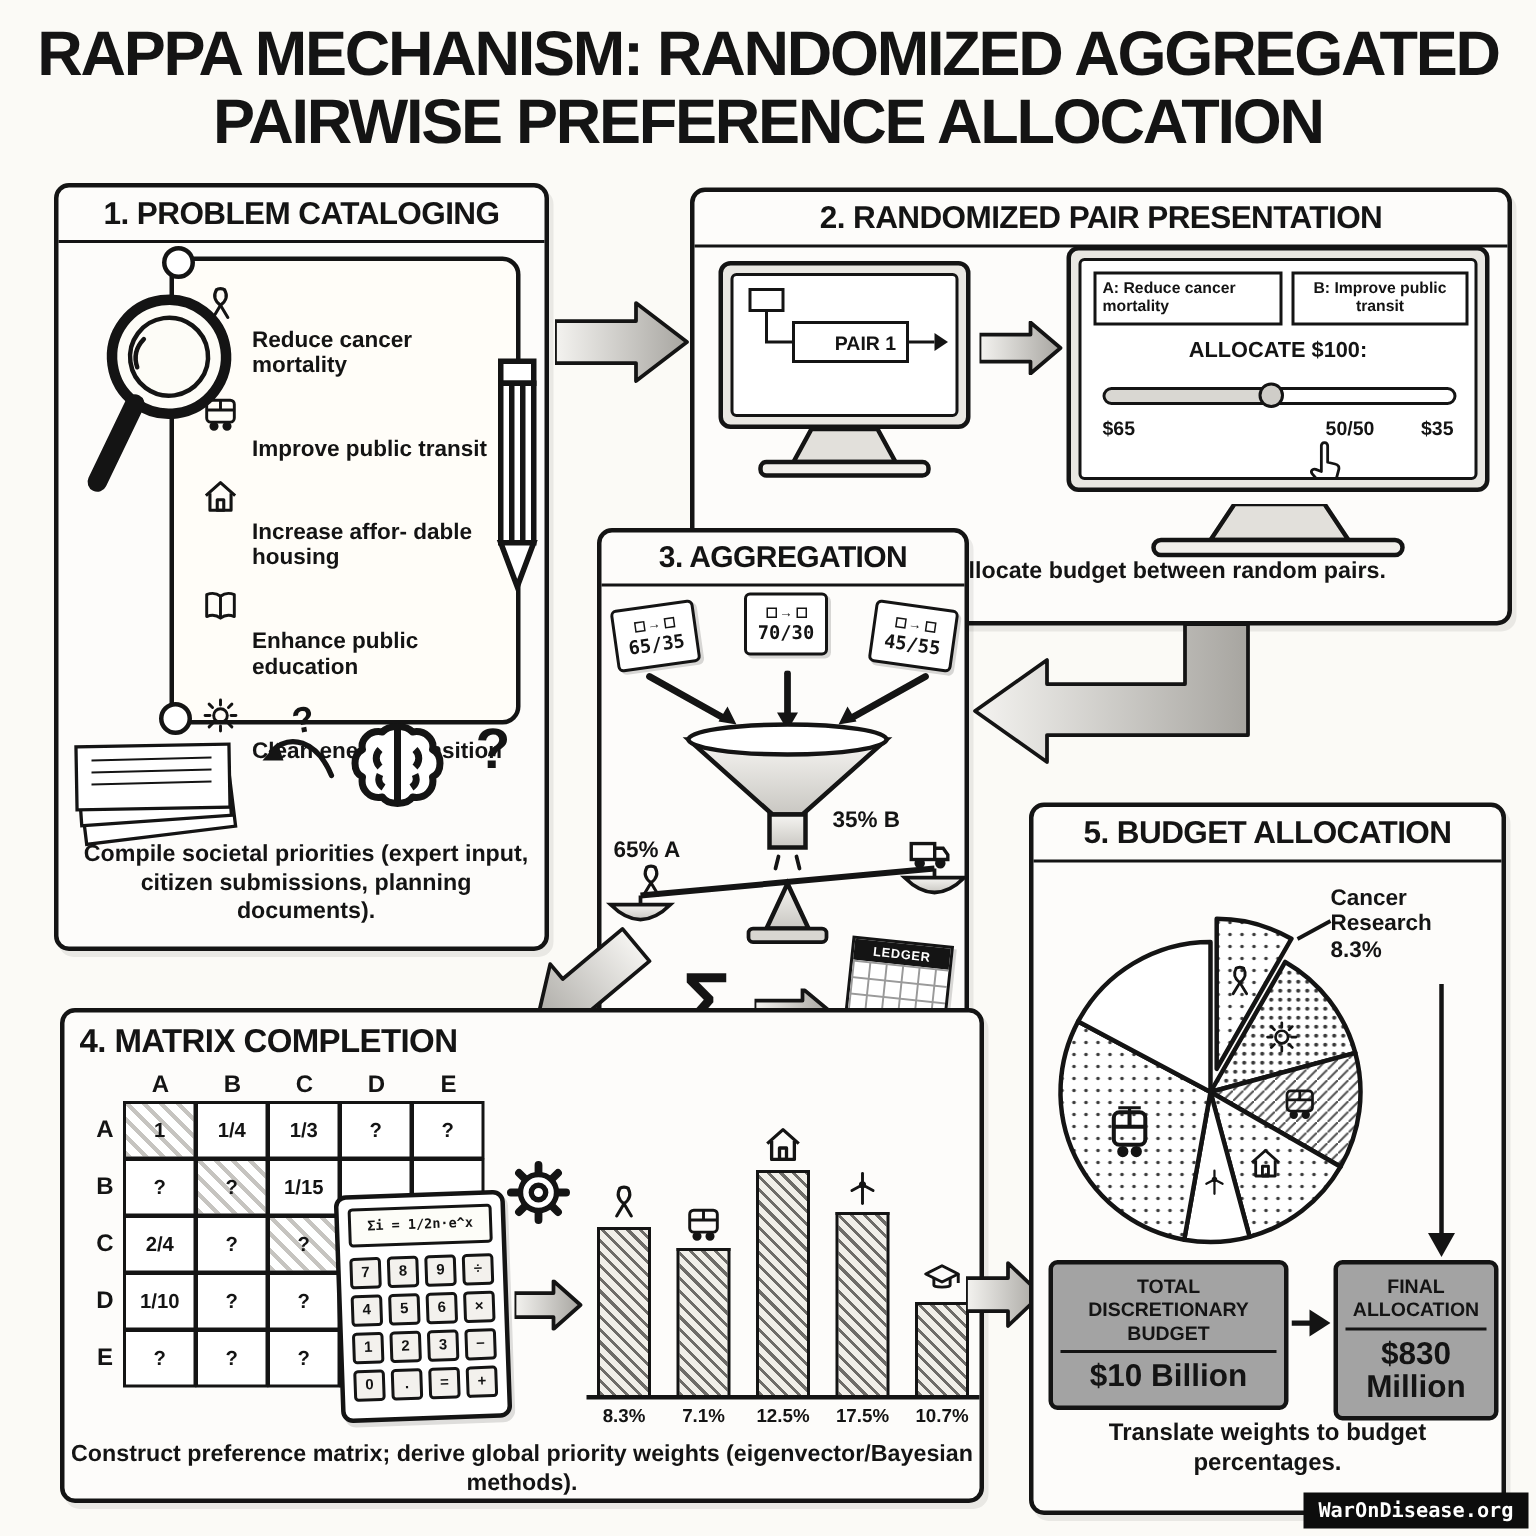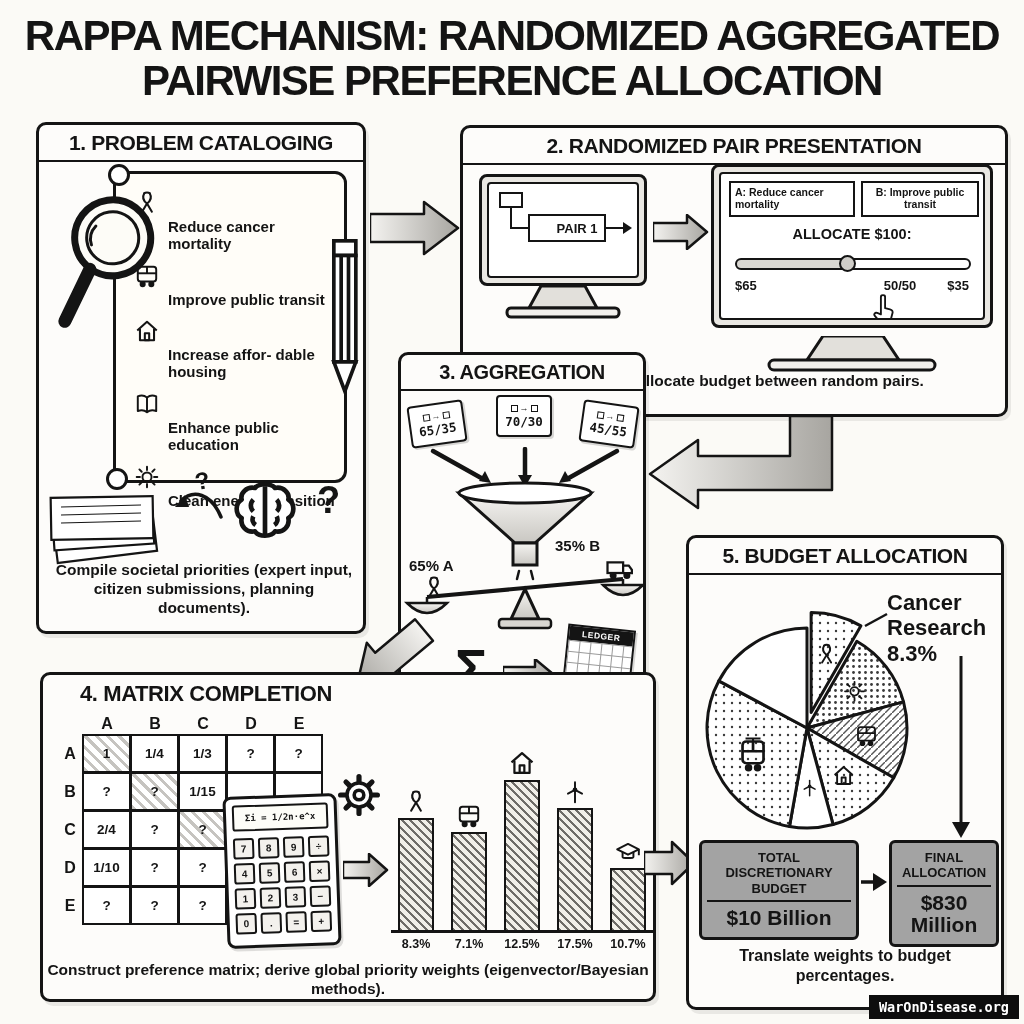--- a/index.html
+++ b/index.html
@@ -54,21 +54,21 @@
   .bars{display:flex;align-items:flex-end;gap:15px;height:182px;border-bottom:3.5px solid #141414;padding:0 6px;}
   .bargrp{display:flex;flex-direction:column;align-items:center;width:38px;}
   .bar{width:36px;border:2.5px solid #141414;border-bottom:none;background-image:repeating-linear-gradient(45deg,#6e6c68 0 2px,#f1efe9 2px 6px);}
   .bicon{margin-bottom:3px;}
   .blabels{display:flex;gap:15px;padding:4px 6px 0;}
   .blabel{width:38px;text-align:center;font-size:12.5px;font-weight:bold;}
   
   .bbox{position:absolute;border:3px solid #141414;border-radius:6px;background:#a3a3a3;text-align:center;padding:7px 5px;}
   .btitle{font-size:13px;font-weight:bold;line-height:1.18;border-bottom:2.5px solid #141414;padding-bottom:4px;margin-bottom:5px;}
   .bvalue{font-size:21px;font-weight:bold;line-height:1.08;}
-  .callout{position:absolute;font-size:22px;font-weight:bold;line-height:1.15;}
+  .callout{position:absolute;font-size:15px;font-weight:bold;line-height:1.15;}
   .watermark{position:absolute;right:5px;bottom:5px;background:#0d0d0d;color:#fff;font-family:"DejaVu Sans Mono",monospace;font-size:13.5px;font-weight:bold;padding:4px 10px;}
 </style>
 </head>
 <body>
 
 <svg style="position:absolute;width:0;height:0" aria-hidden="true">
 <defs>
 <linearGradient id="agrad" x1="0" y1="0" x2="1" y2="0">
   <stop offset="0" stop-color="#f4f3f0"></stop>
         <stop offset="1" stop-color="#a7a5a0"></stop>
@@ -379,21 +379,21 @@
     <div class="lgrid"></div>
   </div>
 
   <div class="cap" style="left:4px;top:356px;width:240px;">Calculate mean allocation ratios for all pairs.</div>
 </div>
 
 <svg class="abs" style="left:320px;top:612px;" width="120" height="110" class2="blockarrow">
   <polygon points="0,-14 52,-14 52,-27 88,0 52,27 52,14 0,14" transform="translate(104,18) rotate(140)" fill="url(#agrad)" stroke="#141414" stroke-width="2.5" stroke-linejoin="round"></polygon>
 </svg>
 
-<div class="panel" style="left:40px;top:672px;width:616px;height:330px;padding-left:27px;">
+<div class="panel" style="left:40px;top:672px;width:616px;height:330px;">
   <div class="ptitle-plain">4. MATRIX COMPLETION</div>
 
   <div class="matrix" style="left:14px;top:38px;">
     <div class="mh"></div>
     <div class="mh">A</div>
     <div class="mh">B</div>
     <div class="mh">C</div>
     <div class="mh">D</div>
     <div class="mh">E</div>
 

